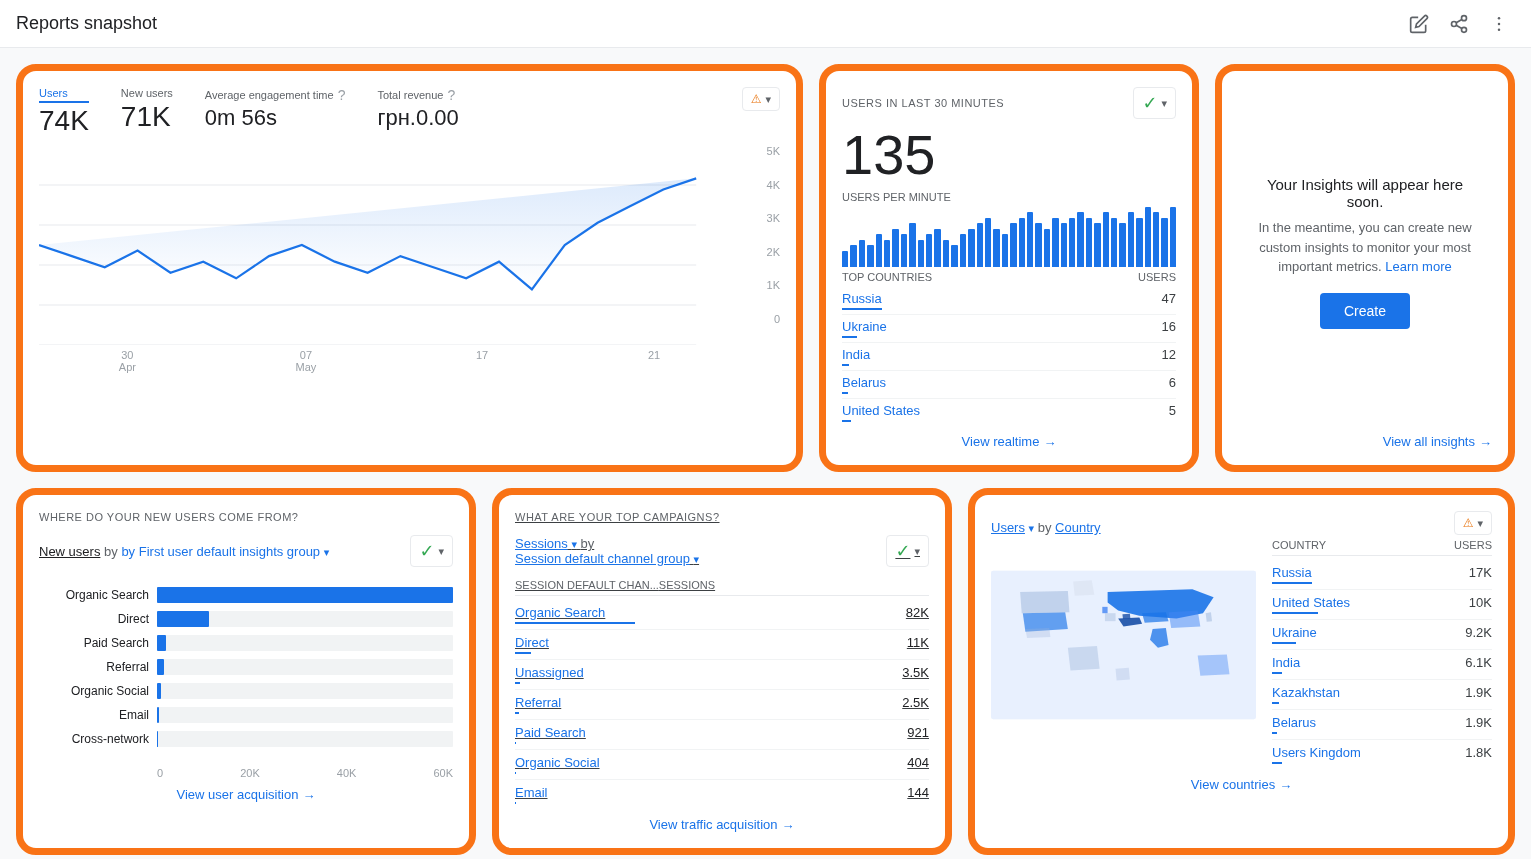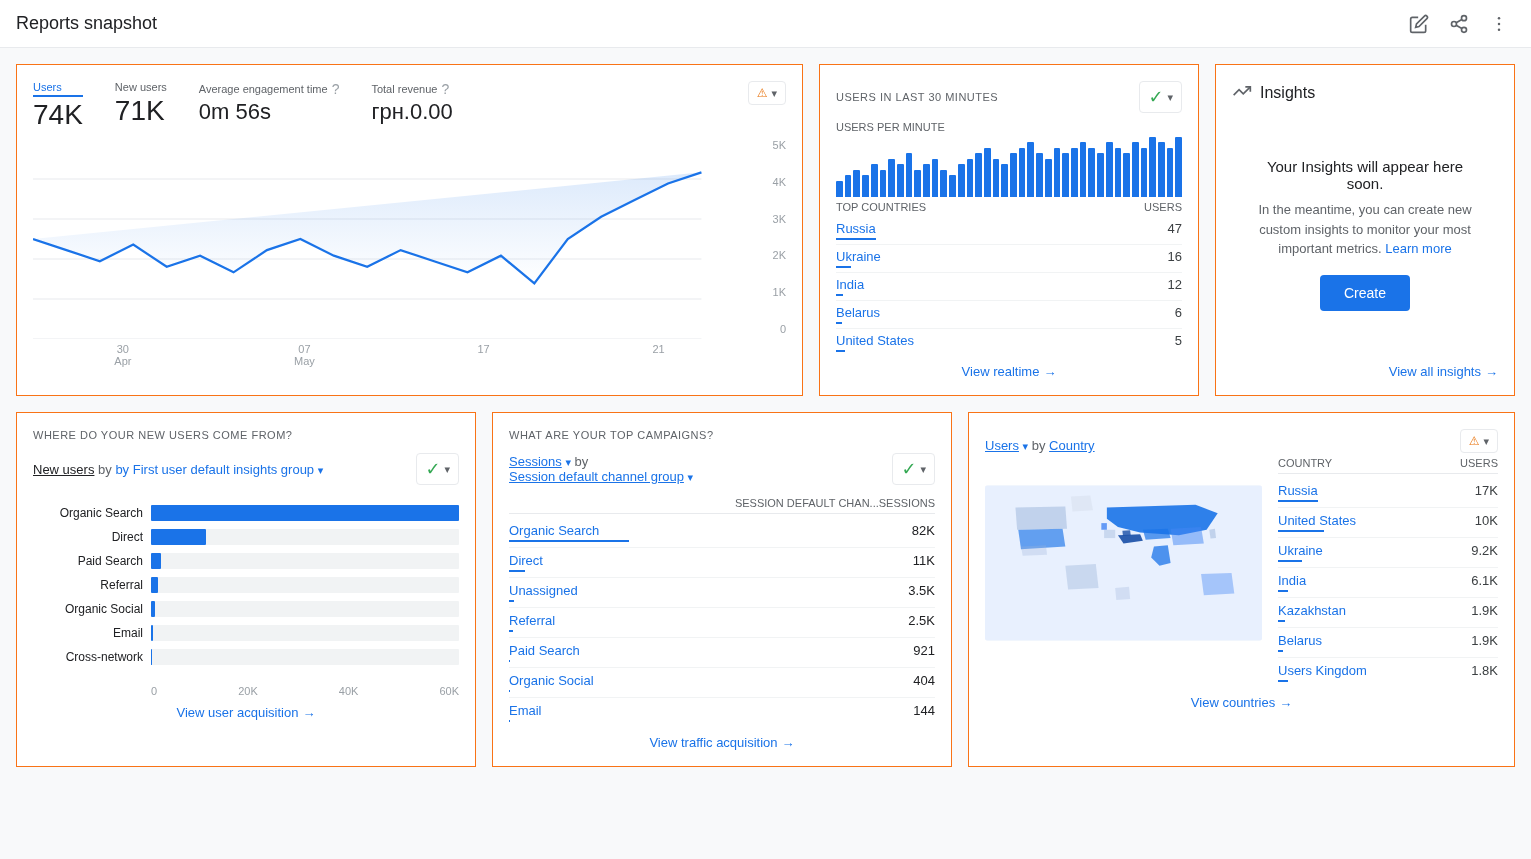--- a/index.html
+++ b/index.html
@@ -11,36 +11,36 @@
       height: 48px;
     }
     .page-title { font-size: 18px; font-weight: 400; color: #202124; }
     .header-actions { display: flex; gap: 8px; }
     .header-icon { width: 32px; height: 32px; display: flex; align-items: center; justify-content: center; cursor: pointer; border-radius: 50%; color: #5f6368; font-size: 18px; }
 
     .content { padding: 16px; display: flex; flex-direction: column; gap: 16px; }
 
     
     .cards-row { display: flex; gap: 16px; }
-    .card { background: #fff; border: 1px solid #f97316; border-radius: 0; padding: 16px; }
+    .card { background: #fff; border: 7px solid #f97316; border-radius: 20px; padding: 16px; }
 
     
     .metrics-card { flex: 1; min-width: 0; }
     .metrics-top { display: flex; gap: 32px; align-items: flex-start; margin-bottom: 8px; }
     .metric-item { }
     .metric-label { font-size: 11px; color: #5f6368; margin-bottom: 2px; display: flex; align-items: center; gap: 4px; }
     .metric-label.active { color: #1a73e8; border-bottom: 2px solid #1a73e8; padding-bottom: 2px; }
     .metric-value { font-size: 28px; font-weight: 400; color: #202124; }
     .metric-value.small { font-size: 22px; }
     .alert-badge { display: flex; align-items: center; gap: 4px; border: 1px solid #e8eaed; border-radius: 4px; padding: 4px 8px; cursor: pointer; font-size: 12px; color: #e8710a; margin-left: auto; }
 
     
     .chart-area { height: 200px; position: relative; padding-right: 40px; }
     .chart-svg { width: 100%; height: 100%; }
-    .chart-y-labels { position: absolute; right: 0; top: 0; bottom: 4px; display: flex; flex-direction: column; justify-content: space-between; font-size: 11px; color: #9aa0a6; text-align: right; }
+    .chart-y-labels { position: absolute; right: 0; top: 0; bottom: 20px; display: flex; flex-direction: column; justify-content: space-between; font-size: 11px; color: #9aa0a6; text-align: right; }
     .chart-x-labels { display: flex; justify-content: space-around; font-size: 11px; color: #9aa0a6; padding-right: 40px; margin-top: 4px; }
     .chart-x-label { display: flex; flex-direction: column; align-items: center; }
 
     
     .realtime-card { width: 380px; }
     .card-header { display: flex; align-items: center; justify-content: space-between; margin-bottom: 8px; }
     .card-section-title { font-size: 11px; color: #5f6368; font-weight: 500; letter-spacing: 0.5px; text-transform: uppercase; }
     .realtime-number { font-size: 56px; font-weight: 300; color: #202124; line-height: 1; margin-bottom: 4px; }
     .sub-section-title { font-size: 11px; color: #5f6368; text-transform: uppercase; font-weight: 500; margin: 8px 0 4px; }
     .bar-chart-mini { height: 60px; display: flex; align-items: flex-end; gap: 2px; }
@@ -60,31 +60,31 @@
     .insights-main-text { font-size: 15px; font-weight: 500; margin-bottom: 8px; color: #202124; }
     .insights-sub-text { font-size: 13px; color: #5f6368; margin-bottom: 16px; line-height: 1.5; }
     .insights-link { color: #1a73e8; cursor: pointer; }
     .create-btn { background: #1a73e8; color: #fff; border: none; border-radius: 4px; padding: 10px 24px; font-size: 14px; cursor: pointer; font-family: inherit; }
     .insights-footer { text-align: right; margin-top: auto; padding-top: 16px; }
 
     
     .bottom-row { display: flex; gap: 16px; }
     .section-title { font-size: 11px; font-weight: 500; color: #5f6368; text-transform: uppercase; letter-spacing: 0.5px; margin-bottom: 12px; }
     .acquisition-card { flex: 0 0 460px; }
-    .campaigns-card { flex: 0 0 460px; }
+    .campaigns-card { flex: 0 0 460px; text-decoration: underline; }
     .geo-card { flex: 1; }
 
     
     .hbar-chart { padding: 8px 0; }
     .hbar-row { display: flex; align-items: center; margin-bottom: 8px; gap: 8px; }
     .hbar-label { width: 110px; font-size: 12px; color: #202124; text-align: right; flex-shrink: 0; }
     .hbar-track { flex: 1; height: 16px; background: #f1f3f4; position: relative; border-radius: 1px; }
     .hbar-fill { height: 100%; background: #1a73e8; border-radius: 1px; }
     .hbar-x-labels { display: flex; justify-content: space-between; padding-left: 118px; font-size: 11px; color: #9aa0a6; margin-top: 4px; }
-    .sessions-col-header { display: flex; justify-content: flex-end; font-size: 11px; color: #5f6368; font-weight: 500; text-transform: uppercase; padding: 4px 0; border-bottom: 1px solid #e8eaed; margin-bottom: 4px; }
+    .sessions-col-header { display: flex; justify-content: flex-start; font-size: 11px; color: #5f6368; font-weight: 500; text-transform: uppercase; padding: 4px 0; border-bottom: 1px solid #e8eaed; margin-bottom: 4px; }
     .sessions-row { display: flex; justify-content: space-between; padding: 5px 0; border-bottom: 1px solid #f1f3f4; font-size: 13px; }
     .sessions-row:last-child { border-bottom: none; }
     .sessions-name { color: #1a73e8; cursor: pointer; display: flex; flex-direction: column; }
     .sessions-name-bar { height: 2px; background: #1a73e8; margin-top: 2px; }
     .sessions-value { color: #202124; }
 
     
     .status-ok { color: #34a853; font-size: 18px; }
     .dropdown-arrow { font-size: 11px; color: #5f6368; }
     .control-btn { display: flex; align-items: center; gap: 4px; border: 1px solid #e8eaed; border-radius: 4px; padding: 4px 8px; cursor: pointer; font-size: 13px; }
@@ -214,20 +214,21 @@
     </div>
 
     <div class="card realtime-card">
       <div class="card-header">
         <span class="card-section-title">USERS IN LAST 30 MINUTES</span>
         <div class="control-btn">
           <span class="status-ok">✓</span>
           <span class="dropdown-arrow">▾</span>
         </div>
       </div>
+      <div class="realtime-number">135</div>
       <div class="sub-section-title">USERS PER MINUTE</div>
       <div class="bar-chart-mini" id="realtime-bars">
           <div class="bar-mini" style="height: 27.2727%;"></div>
           <div class="bar-mini" style="height: 36.3636%;"></div>
           <div class="bar-mini" style="height: 45.4545%;"></div>
           <div class="bar-mini" style="height: 36.3636%;"></div>
           <div class="bar-mini" style="height: 54.5455%;"></div>
           <div class="bar-mini" style="height: 45.4545%;"></div>
           <div class="bar-mini" style="height: 63.6364%;"></div>
           <div class="bar-mini" style="height: 54.5455%;"></div>
@@ -307,29 +308,20 @@
         </div>
       <div class="card-footer">
         <a class="view-link">
           <span>View realtime</span>
           <span>→</span>
         </a>
       </div>
     </div>
 
     <div class="card insights-card">
-      <div class="insights-header">
-        <span style="color:#5f6368;">
-          <svg width="20" height="20" viewBox="0 0 24 24" fill="none" stroke="#5f6368" stroke-width="2">
-              <polyline points="22 7 13.5 15.5 8.5 10.5 2 17"></polyline>
-              <polyline points="16 7 22 7 22 13"></polyline>
-            </svg>
-        </span>
-        <span>Insights</span>
-      </div>
       <div class="insights-body">
         <div class="insights-main-text">Your Insights will appear here soon.</div>
         <div class="insights-sub-text">
           <span>In the meantime, you can create new custom insights to monitor your most important metrics.</span>
           <span class="insights-link">Learn more</span>
         </div>
         <button class="create-btn">Create</button>
       </div>
       <div class="insights-footer">
         <a class="view-link">

